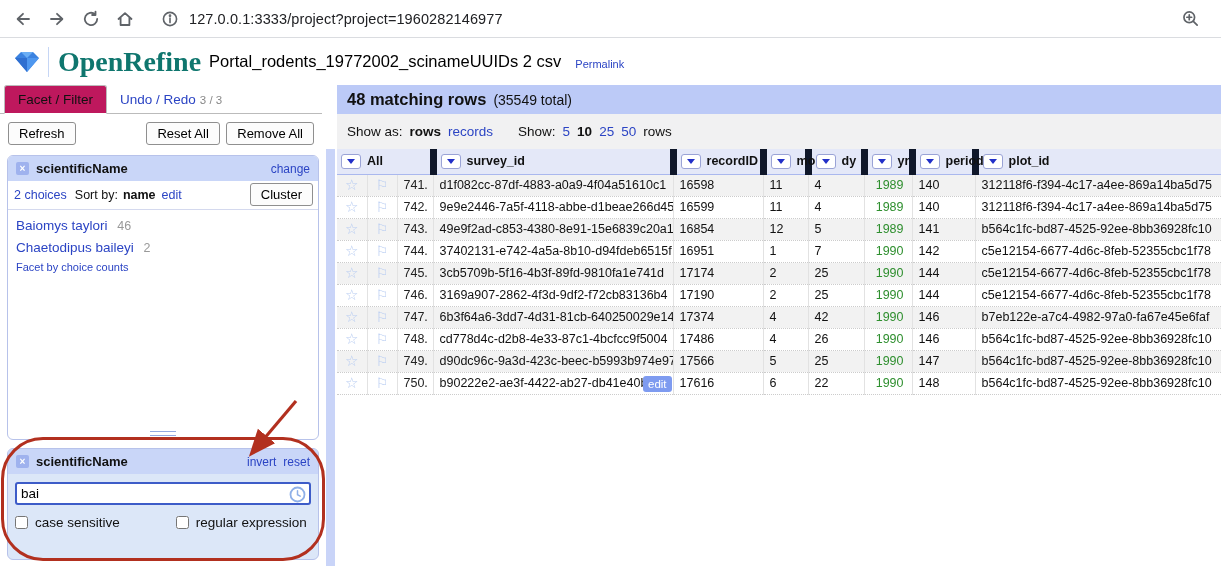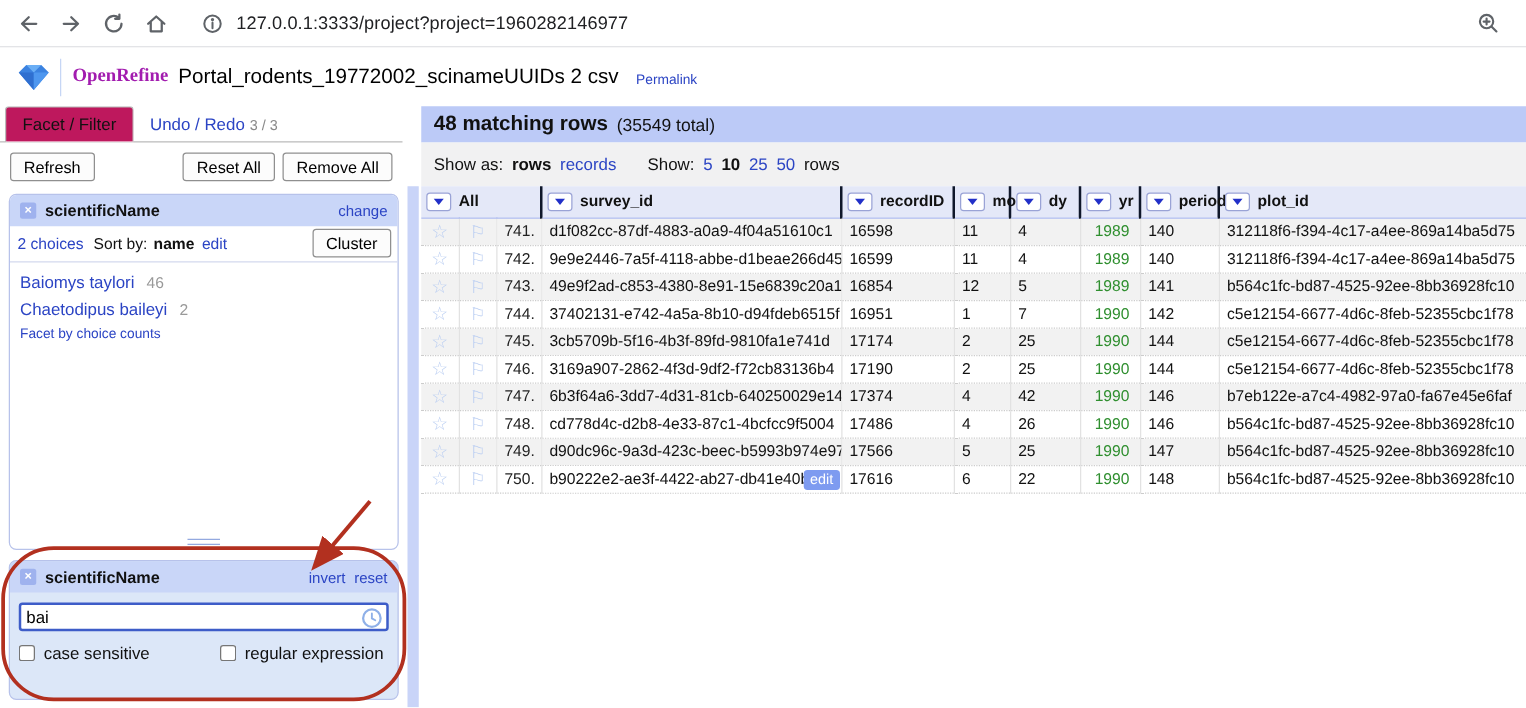--- a/index.html
+++ b/index.html
@@ -14,21 +14,21 @@
   .nav-ic svg { stroke:#5f6368; fill:none; stroke-width:1.8; stroke-linecap:round; stroke-linejoin:round; }
   #url-area { display:flex; align-items:center; margin-left:18px; flex:1; }
   #url-text { font-size:14.5px; color:#202124; margin-left:9px; letter-spacing:.1px; }
   #zoom-ic { margin-right:14px; }
 
   
   #app-header { position:absolute; left:0; top:38px; width:1221px; height:47px; background:#fff;
     display:flex; align-items:center; }
   #logo { margin-left:14px; display:flex; align-items:center; }
   #logo-divider { width:1px; height:30px; background:#c6d6f5; margin:0 9px 0 8px; }
-  #logo-word { font-family:"Liberation Serif", serif; font-weight:bold; font-size:15px; color:#a21caf; }
+  #logo-word { font-family:"Liberation Serif", serif; font-weight:bold; font-size:28px; color:#0f766e; }
   #project-title { font-size:16.5px; color:#000; margin-left:8px; }
   #permalink { font-size:11px; color:var(--link-blue,#2b44c4); margin-left:14px; margin-top:4px; cursor:pointer;text-align:center; }
 
   
   #left-panel { position:absolute; left:0; top:85px; width:322px; height:481px; }
   #tab-bar { position:absolute; left:0; top:0; width:322px; height:29px; border-bottom:1px solid #bbb; display:flex; align-items:flex-end; }
   .tab { font-size:13.5px; padding:6px 13px 6px 13px; cursor:pointer; }
   .tab.active { background:#be185d; border:1px solid #bbb; border-bottom:1px solid #fff; margin-bottom:-1px;
     border-radius:3px 3px 0 0; font-weight:normal; margin-left:4px; }
   .tab.plain { color:var(--link-blue,#2b44c4); }
@@ -93,21 +93,21 @@
   #view-bar > * { margin-right:7px; }
   .gap-l { margin-left:18px; }
 
   
   #table-wrap { position:absolute; left:337px; top:149px; width:884px; }
   table { border-collapse:collapse; table-layout:fixed; width:884px; font-size:12.5px; }
   col.c-star{width:30px} col.c-flag{width:30px} col.c-num{width:36px} col.c-survey{width:240px}
   col.c-recid{width:90px} col.c-mo{width:45px} col.c-dy{width:56px} col.c-yr{width:48px}
   col.c-period{width:63px} col.c-plot{width:246px}
   thead th { background:var(--table-header-bg,#e4e8f8); height:25px; text-align:left; font-size:12.5px;
-    border-right:2px solid #0f172a; border-bottom:1px solid #aab8ee; padding-left:4px; white-space:nowrap; }
+    border-right:7px solid #0f172a; border-bottom:1px solid #aab8ee; padding-left:4px; white-space:nowrap; }
   thead th:last-child { border-right:none; }
   .dd { display:inline-flex; width:20px; height:15px; background:#fff; border:1px solid #9aa3d6; border-radius:3px;
     align-items:center; justify-content:center; vertical-align:middle; cursor:pointer; margin-right:6px; }
   .tri { width:0; height:0; border-left:4px solid transparent; border-right:4px solid transparent;
     border-top:5px solid #2230c8; }
   tbody td { height:22px; border-right:1px solid #e2e2e2; border-bottom:1px dotted #ccc;
     padding:0 2px 0 6px; white-space:nowrap; overflow:hidden; background:#fff; }
   tbody td:last-child { border-right:none; }
   tbody tr.shade td { background:var(--row-shade,#f2f2f2); }
   td.star, td.flag { text-align:center; padding:0; cursor:pointer; }

